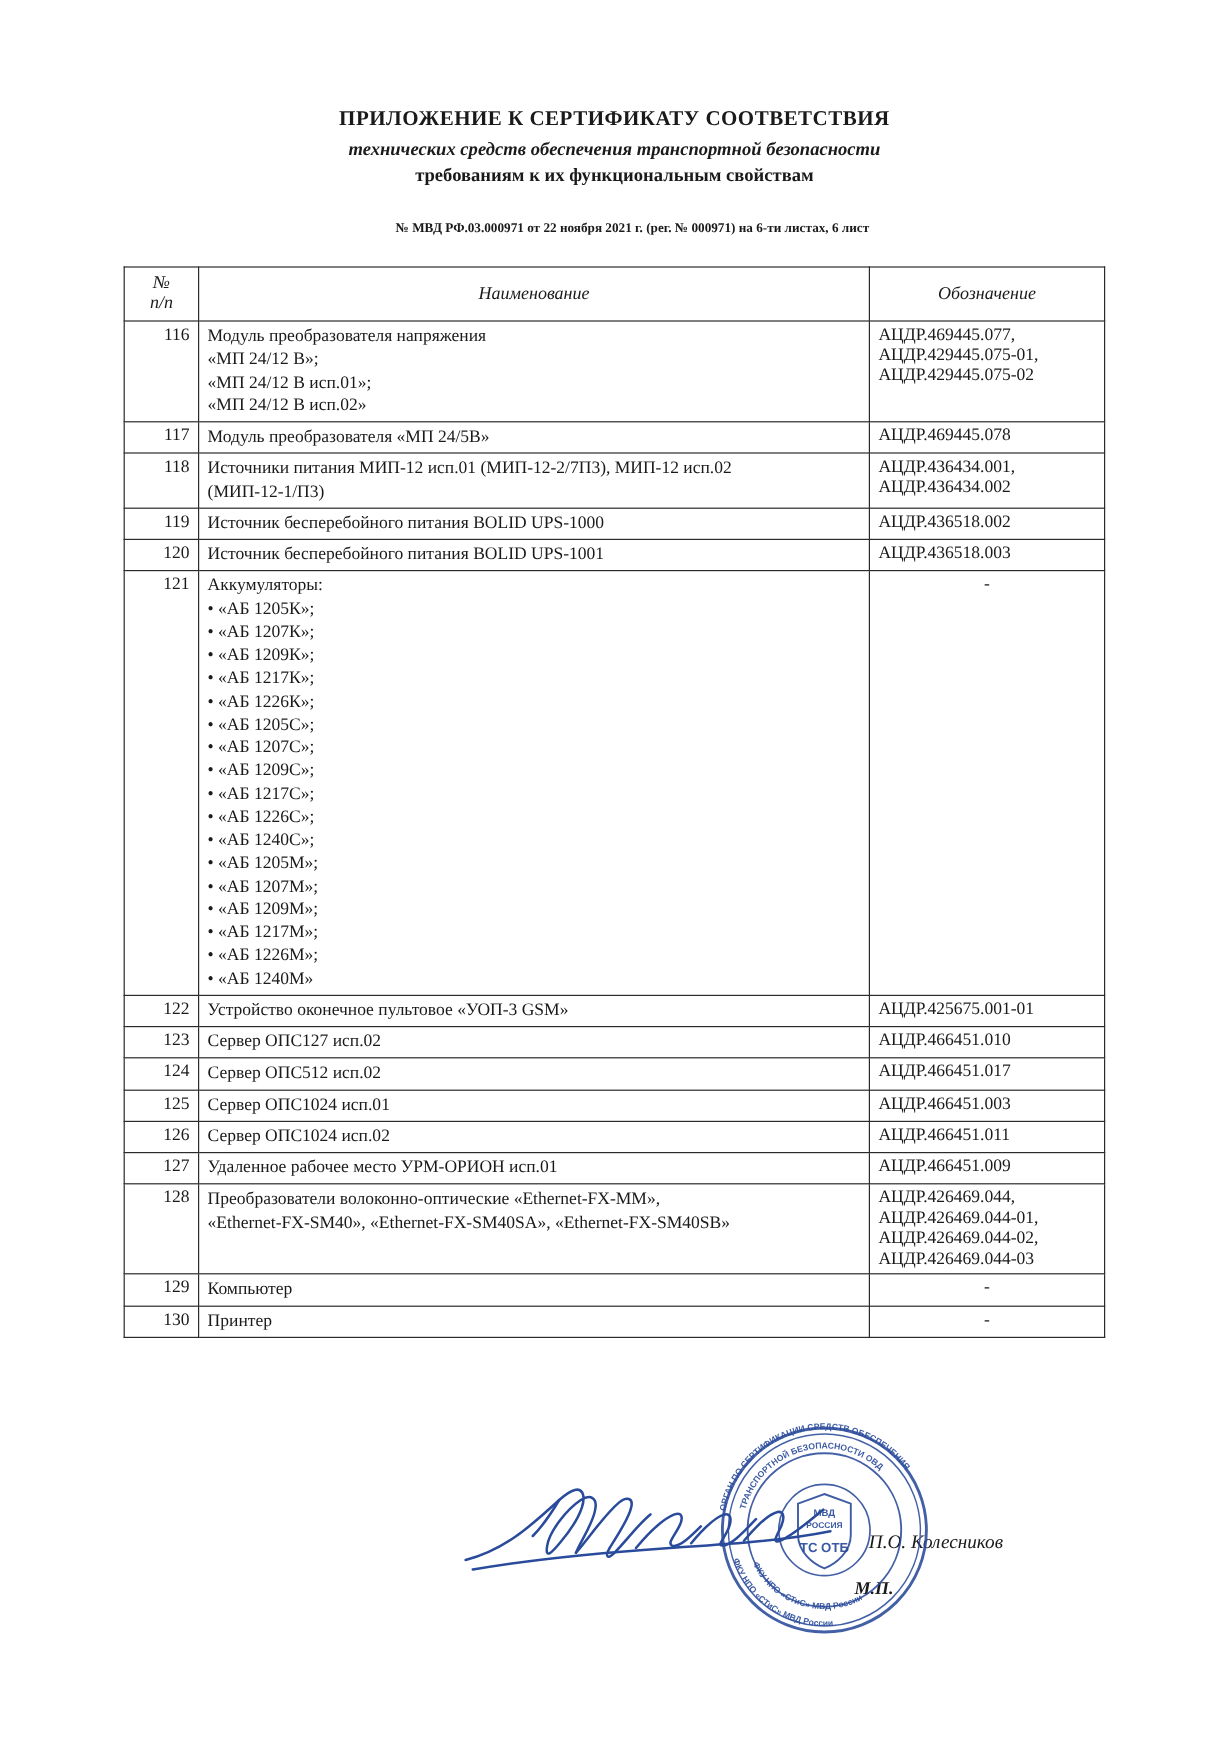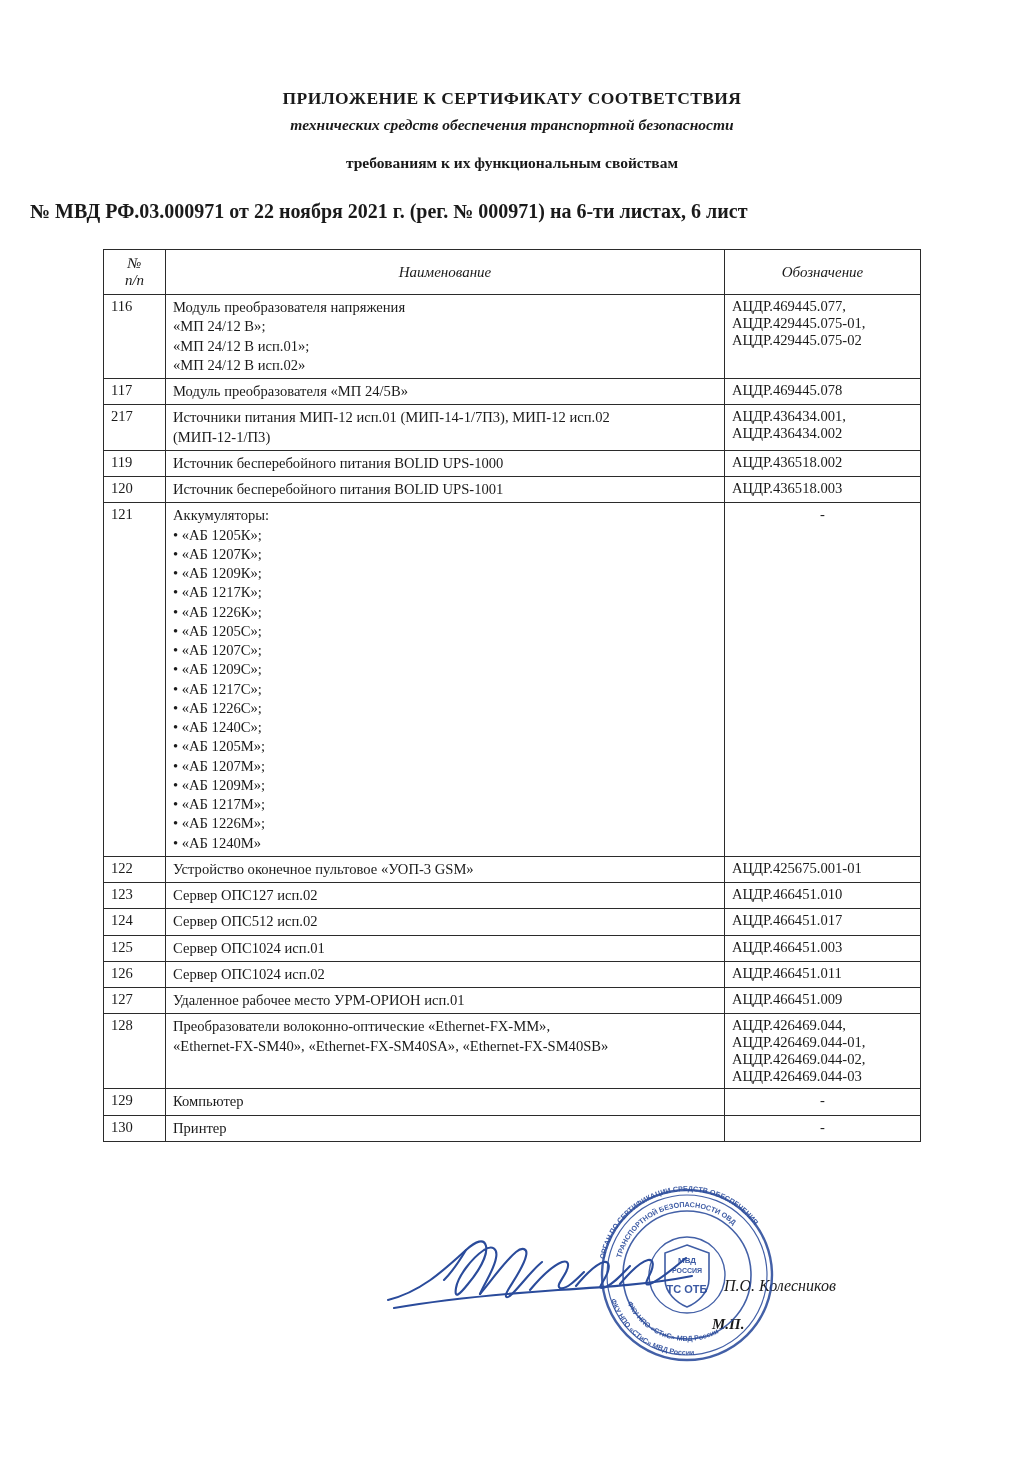--- a/index.html
+++ b/index.html
@@ -35,25 +35,26 @@
   }
   .header .line2 {
     font-weight: bold;
     font-size: 15.5px;
     margin-top: 7px;
     font-style: italic;
   }
   .header .line3 {
     font-weight: bold;
     font-size: 15.5px;
-    margin-top: 20px;
+    margin-top: 4px;
   }
   .regline {
-    font-weight: bold;
-    font-size: 20px;
+    text-align: center;
+    font-weight: bold;
+    font-size: 11px;
     margin-top: 28px;
     margin-left: 30px;
   }
   table.main {
     border-collapse: collapse;
     margin: 26px auto 0 auto;
     width: 818px;
     table-layout: fixed;
     font-size: 14.6px;
   }
@@ -66,21 +67,21 @@
     text-align: center;
     font-style: italic;
     font-weight: normal;
     font-size: 15px;
     padding: 5px 4px;
     vertical-align: middle;
   }
   .col-num { width: 62px; }
   .col-desig { width: 196px; }
   td.num {
-    text-align: left;
+    text-align: right;
     vertical-align: middle;
   }
   td.desig {
     text-align: left;
     vertical-align: middle;
     white-space: pre-line;
     margin-left: 47px;
   }
   td.desig.center { text-align: center; }
   td.name {
@@ -170,22 +171,22 @@
           <td class="desig">АЦДР.469445.077,
 АЦДР.429445.075-01,
 АЦДР.429445.075-02</td>
         </tr>
         <tr>
           <td class="num">117</td>
           <td class="name">Модуль преобразователя «МП 24/5В»</td>
           <td class="desig">АЦДР.469445.078</td>
         </tr>
         <tr>
-          <td class="num">217</td>
-          <td class="name">Источники питания МИП-12 исп.01 (МИП-14-1/7П3), МИП-12 исп.02
+          <td class="num">118</td>
+          <td class="name">Источники питания МИП-12 исп.01 (МИП-12-2/7П3), МИП-12 исп.02
 (МИП-12-1/П3)</td>
           <td class="desig">АЦДР.436434.001,
 АЦДР.436434.002</td>
         </tr>
         <tr>
           <td class="num">119</td>
           <td class="name">Источник бесперебойного питания BOLID UPS-1000</td>
           <td class="desig">АЦДР.436518.002</td>
         </tr>
         <tr>

